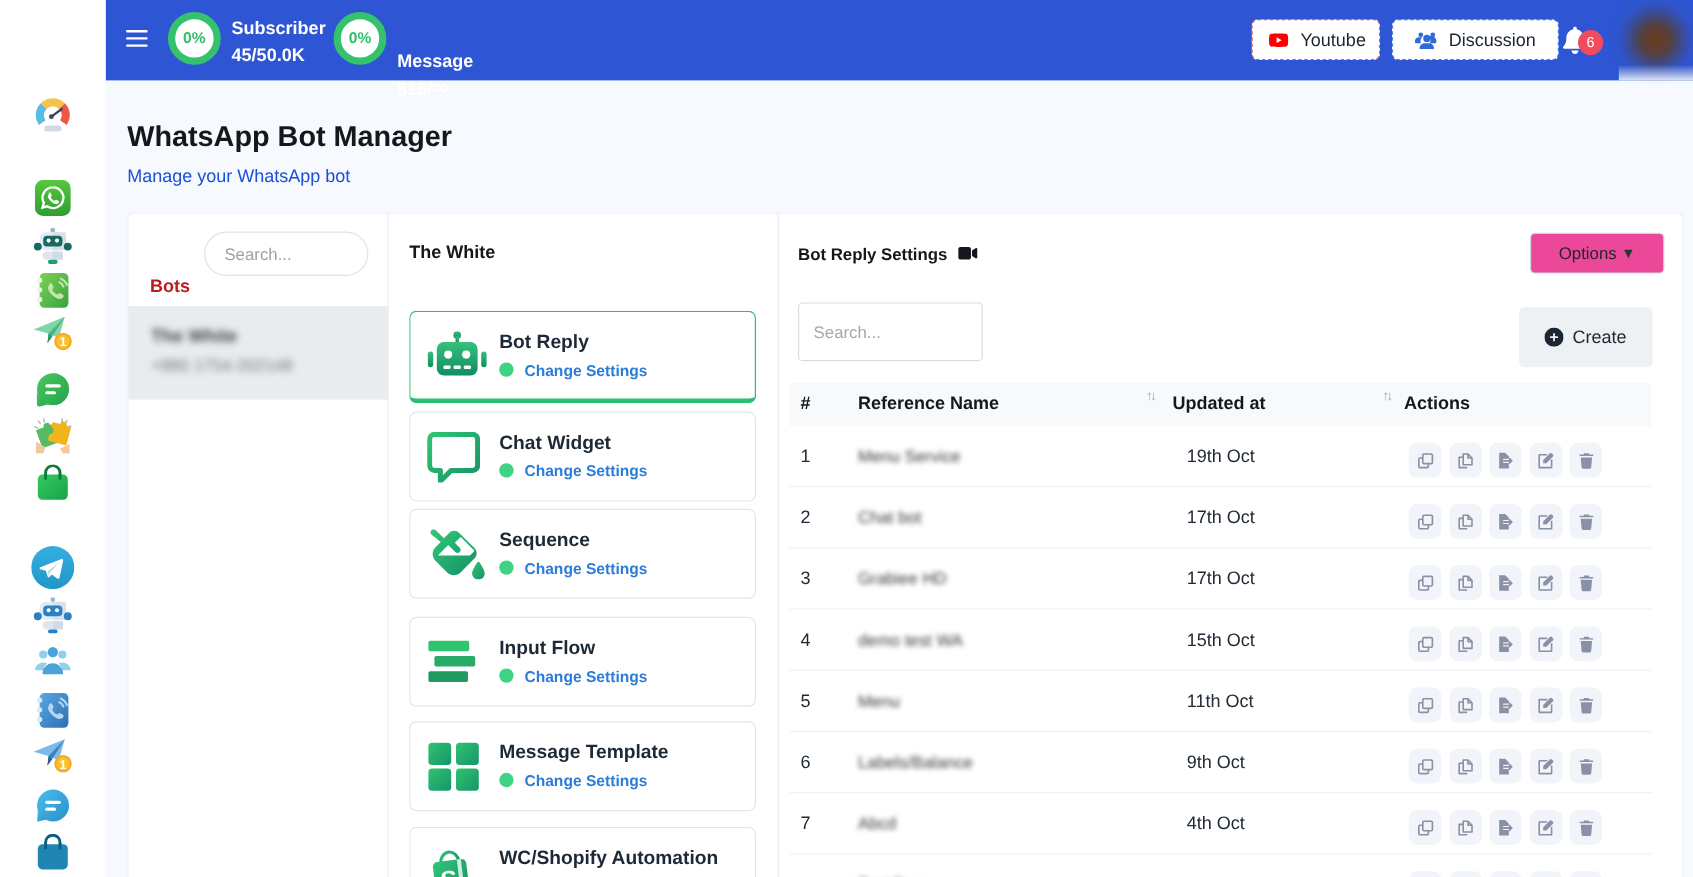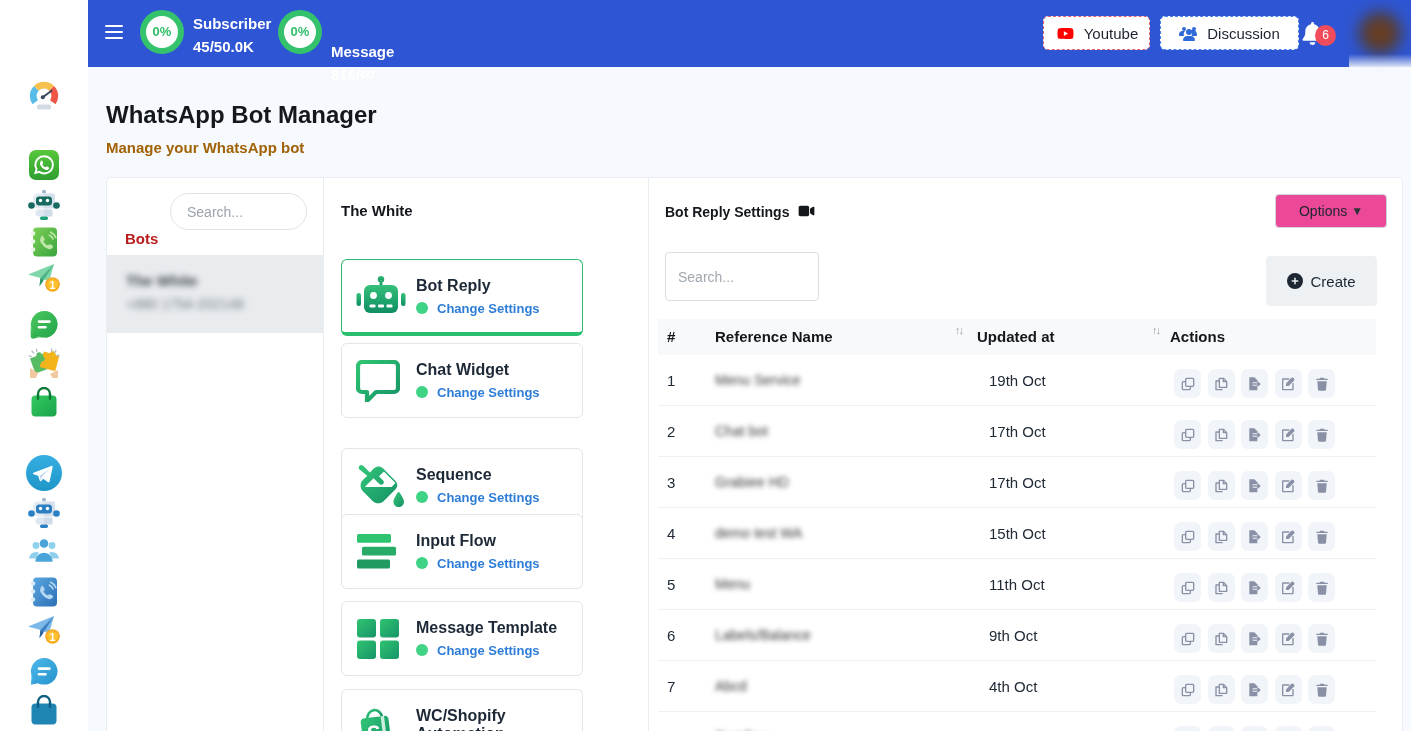--- a/index.html
+++ b/index.html
@@ -17,33 +17,33 @@
 .nbtn{position:absolute;top:16px;height:34px;background:#fff;border-radius:5px;display:flex;align-items:center;justify-content:center;font-size:15px;color:#1b2430;font-weight:500;gap:8px;}
 #btnYT{left:955px;width:107px;border:1px dashed #e4606d;text-align:center;}
 #btnDS{left:1072px;width:139px;border:1px dashed #4a84e8;}
 #bell{position:absolute;left:1213px;top:22px;}
 #badge{position:absolute;left:1227px;top:25px;width:21px;height:21px;border-radius:50%;background:#f04c5c;color:#fff;font-size:12px;text-align:center;line-height:20px;}
 #avatar{position:absolute;left:1269px;top:10px;width:46px;height:46px;border-radius:50%;background:radial-gradient(circle,#77472a 0%,#63391c 32%,#414663 66%,#2e55d3 88%);filter:blur(7px);}
 #corner{position:absolute;right:0;bottom:0;width:62px;height:13px;background:linear-gradient(180deg,rgba(255,255,255,0) 0%,#dde4f4 100%);}
 
 #main{position:absolute;left:88px;top:67px;width:1323px;height:664px;background:#f6f9fd;}
 #h1{position:absolute;left:18px;top:34px;font-size:24px;font-weight:bold;color:#14181c;}
-#sub{position:absolute;left:18px;top:72px;font-size:15px;color:#a16207;font-weight:bold;}
+#sub{position:absolute;left:18px;top:72px;font-size:15px;color:#1d4ed8;}
 #card{position:absolute;left:18px;top:110px;width:1297px;height:560px;background:#fff;border:1px solid #e9edf0;border-radius:5px 5px 0 0;border-bottom:none;}
 .colsep{position:absolute;top:0;bottom:0;width:1px;background:#e9edf1;}
 
 #bots-label{position:absolute;left:18px;top:24px;font-size:15px;font-weight:bold;color:#b91c1c;margin-top:28px;}
 #pill{position:absolute;left:63px;top:15px;width:137px;height:37px;border:1px solid #dfe3e8;border-radius:19px;font-size:14px;color:#9aa3ad;padding-left:16px;background:#fff;outline:none;}
 #pill::placeholder{color:#9aa3ad;}
 #botitem{position:absolute;left:0;top:77px;width:216px;height:78px;background:#e9ecef;}
 #botitem .l1{position:absolute;left:19px;top:17px;font-size:15px;font-weight:bold;color:#3c4248;filter:blur(3px);}
 #botitem .l2{position:absolute;left:19px;top:41px;font-size:14px;color:#70787f;filter:blur(3px);}
 
 #col2-title{position:absolute;left:234px;top:24px;font-size:15px;font-weight:bold;color:#14181c;}
-.mcard{position:absolute;left:234px;width:242px;height:75px;background:#fff;border:1px solid #e2e6ea;border-radius:6px;}
+.mcard{position:absolute;left:234px;width:289px;height:75px;background:#fff;border:1px solid #e2e6ea;border-radius:6px;}
 .mcard.active{border:1px solid #2dbd70;border-bottom:4px solid #2abf6e;height:77px;}
 .mcard .mic{position:absolute;left:14px;top:50%;transform:translateY(-50%);}
 .mcard .mtitle{position:absolute;left:74px;top:17px;font-size:16px;font-weight:bold;color:#1d2936;}
 .mcard .mlink{position:absolute;left:74px;top:41px;font-size:13px;font-weight:bold;color:#2d7dd8;}
 .mcard .dot{display:inline-block;width:12px;height:12px;border-radius:50%;background:#3fd385;margin-right:9px;vertical-align:-1px;}
 
 #c3title{position:absolute;left:558px;top:26px;font-size:14px;font-weight:bold;color:#14181c;}
 #vidic{position:absolute;left:690px;top:26px;}
 #optbtn{position:absolute;left:1168px;top:16px;width:112px;height:34px;background:#ec4899;border:1px solid #cfd6dd;border-radius:4px;font-size:14px;color:#20262c;text-align:center;line-height:32px;}
 #srch{position:absolute;left:558px;top:74px;width:154px;height:49px;border:1px solid #d9dee3;border-radius:4px;font-size:14px;color:#a0a8b0;padding-left:12px;outline:none;background:#fff;}
@@ -334,21 +334,21 @@
               <linearGradient id="g2" x1="0" y1="0" x2="1" y2="1">
                 <stop offset="0" stop-color="#2fc471"></stop>
                 <stop offset="1" stop-color="#179468"></stop>
               </linearGradient>
             </defs>
             <path d="M6 2h32a4 4 0 0 1 4 4v22a4 4 0 0 1-4 4H20l-9 9v-9H6a4 4 0 0 1-4-4V6a4 4 0 0 1 4-4z" fill="none" stroke="url(#g2)" stroke-width="4.2" stroke-linejoin="round"></path>
           </svg>
       <div class="mtitle">Chat Widget</div>
           <div class="mlink"><span class="dot"></span>Change Settings</div>
     </div>
-    <div class="mcard" style="top:270px;">
+    <div class="mcard" style="top:246px;">
       <svg class="mic" width="48" height="42" viewBox="0 0 48 42">
             <defs>
               <linearGradient id="g3" x1="0" y1="0" x2="1" y2="1">
                 <stop offset="0" stop-color="#34c779"></stop>
                 <stop offset="1" stop-color="#149165"></stop>
               </linearGradient>
             </defs>
             <g fill="url(#g3)">
               <path d="M3.5 0.8c1-1 2.7-1 3.7 0l6.7 6.7 4.4-4.4c2.3-2.3 6.1-2.3 8.4 0l12.8 12.8c2.3 2.3 2.3 6.1 0 8.4L27.8 36c-3.1 3.1-8.1 3.1-11.2 0L6.9 26.3c-3.1-3.1-3.1-8.1 0-11.2l4.4-4.4L3.5 4.5c-1-1-1-2.7 0-3.7zM17.5 13.2l-7.6 7.6c-.4.4-.6.8-.7 1.2h26.3l3.5-3.5c.3-.3.3-.7 0-1L28.4 6.9c-.3-.3-.7-.3-1 0l-4.4 4.4 4.1 4.1c1 1 1 2.7 0 3.7s-2.7 1-3.7 0z"></path>
               <path d="M42.7 42c-2.9 0-5.3-2.4-5.3-5.3 0-2.1 2.7-6.6 4.2-9 .5-.8 1.6-.8 2.1 0 1.6 2.4 4.3 6.9 4.3 9 0 2.9-2.4 5.3-5.3 5.3z"></path>

